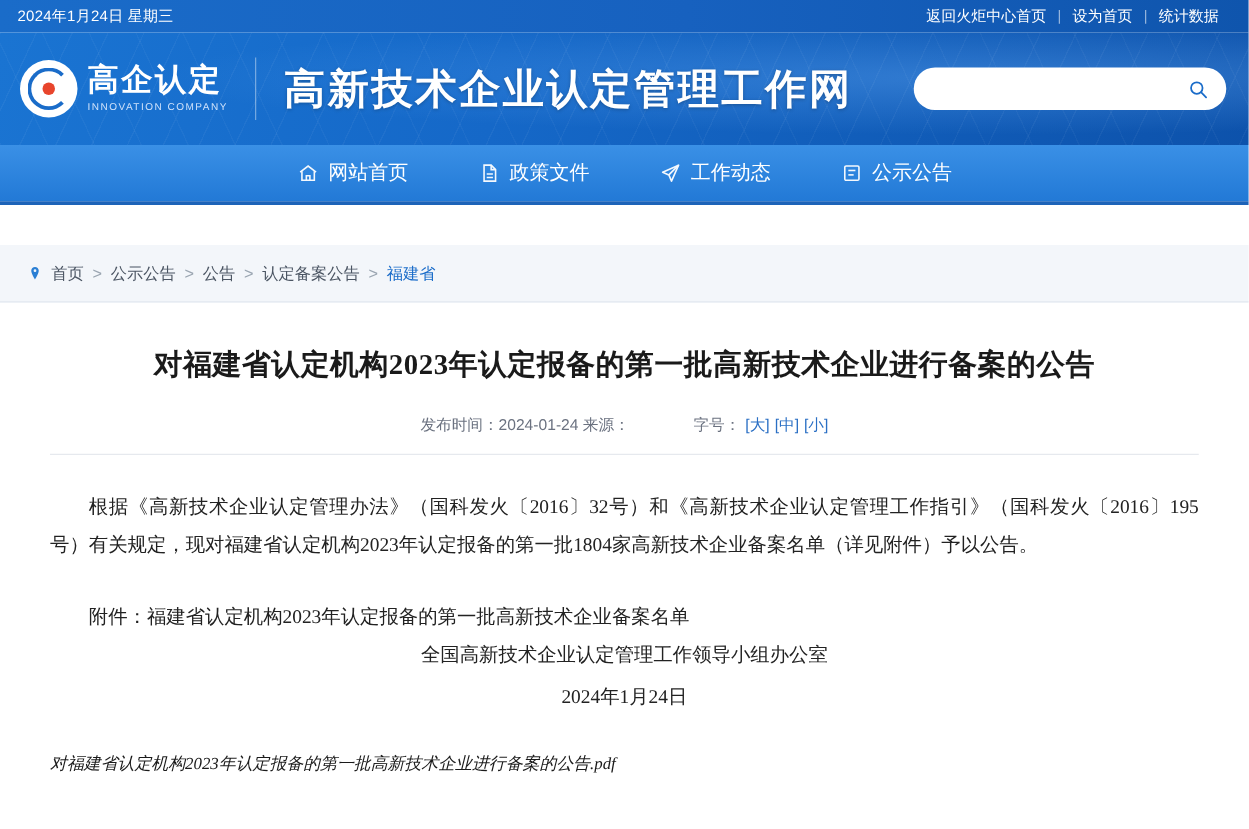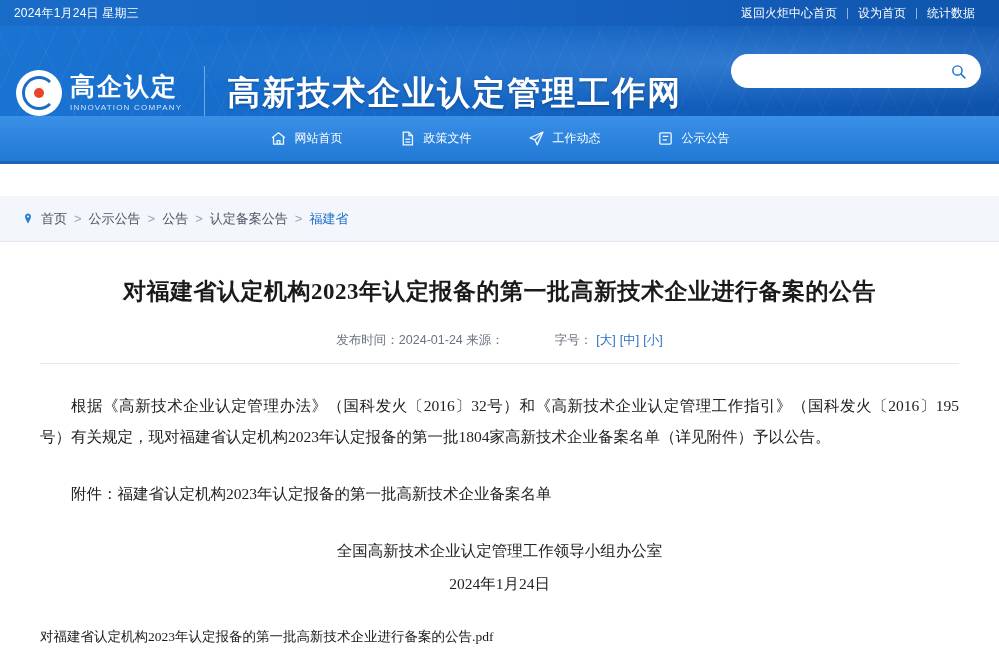--- a/index.html
+++ b/index.html
@@ -39,21 +39,21 @@
   
   .banner {
     position: relative;
     height: 90px;
     background: #1263c4;
     background:
       radial-gradient(ellipse at 78% 40%, rgba(110,180,255,.35) 0%, rgba(18,99,196,0) 60%),
       linear-gradient(100deg, #1a74d2 0%, #1568c8 40%, #0d52ab 100%);
     overflow: hidden;
     display: flex;
-    align-items: flex-end;
+    align-items: center;
   }
   .banner::after {
     content: "";
     position: absolute; inset: 0;
     background:
       repeating-linear-gradient(115deg, rgba(255,255,255,.045) 0px, rgba(255,255,255,.045) 1px, rgba(255,255,255,0) 1px, rgba(255,255,255,0) 26px),
       repeating-linear-gradient(65deg, rgba(255,255,255,.035) 0px, rgba(255,255,255,.035) 1px, rgba(255,255,255,0) 1px, rgba(255,255,255,0) 34px);
     pointer-events: none;
   }
   .logo-block {
@@ -151,21 +151,21 @@
     display: flex;
     align-items: center;
     justify-content: center;
     border-bottom: 3px solid #1d63b8;
   }
   .nav-item {
     display: flex;
     align-items: center;
     gap: 8px;
     color: #ffffff;
-    font-size: 12px;
+    font-size: 16px;
     padding: 0 28px;
     text-decoration: none;
     white-space: nowrap;
   }
   .nav-item .ico { width: 17px; height: 17px; flex: 0 0 auto; opacity: .95; }
 
   
   .crumb-wrap {
     background: #f3f6fa;
     border-bottom: 1px solid #e2e8f0;
@@ -217,34 +217,34 @@
     font-size: 15.5px;
     line-height: 2.0;
     color: #222;
     font-family: "Liberation Serif", serif;
     text-align: justify;
   }
   .body-text p { text-indent: 2em; }
   .p-gap { margin-top: 26px; }
   .center-line {
     text-align: center;
-    margin-top: 26px;
     font-size: 15.5px;
     color: #222;
     font-family: "Liberation Serif", serif;
     line-height: 2.0;
   }
   .center-line.tight { margin-top: 2px; }
   .attachment {
     margin-top: 24px;
     font-size: 13.5px;
     color: #1a1a1a;
     font-family: "Liberation Serif", serif;
     text-decoration: none;
     display: inline-block;
+    font-style: italic;
   }
 </style>
 </head>
 <body>
 
 <div class="topbar">
   <div class="date">2024年1月24日 星期三</div>
   <div class="links">
     <a href="#">返回火炬中心首页</a>
     <span class="sep"></span>

